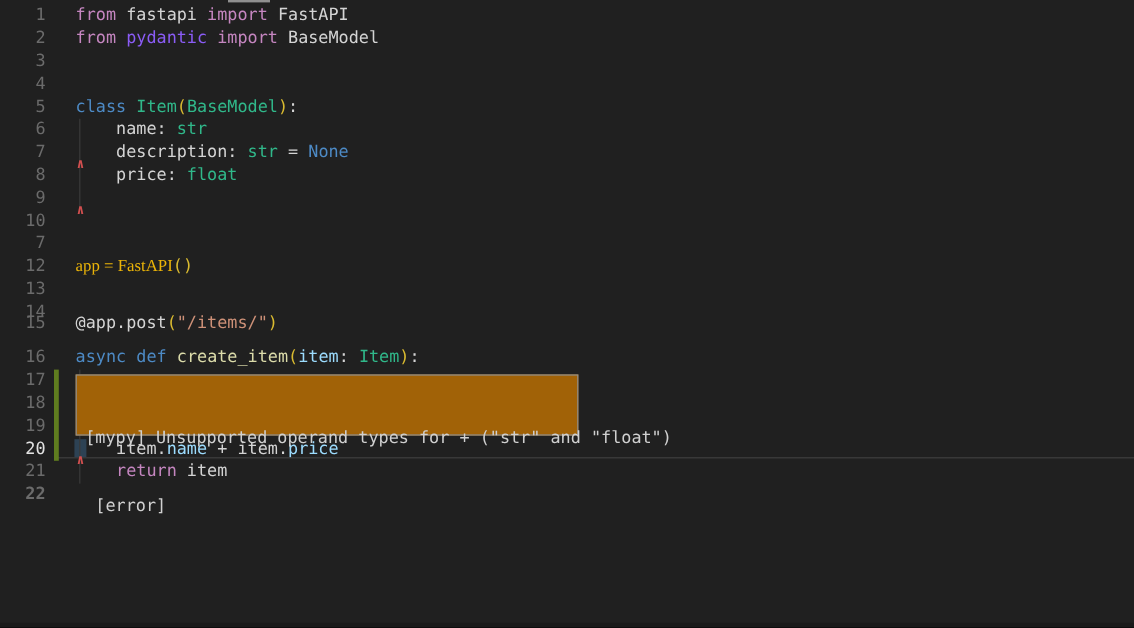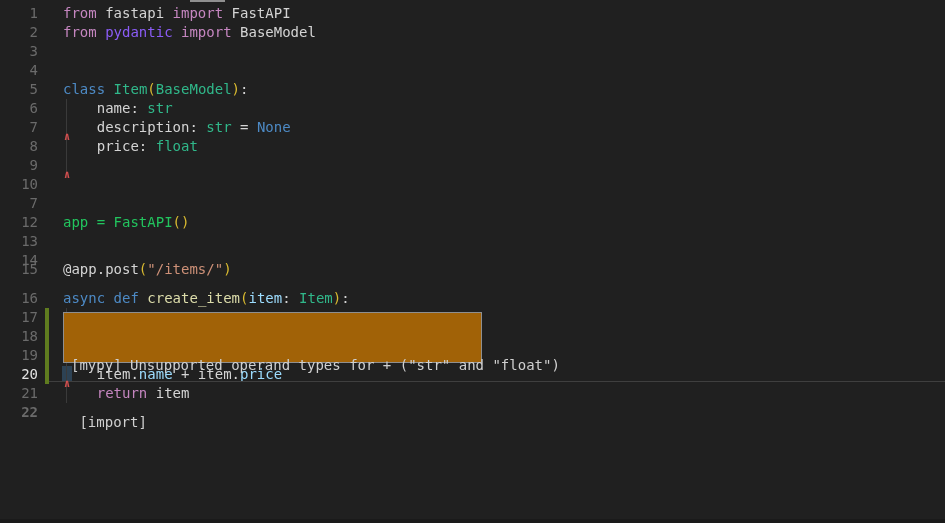--- a/index.html
+++ b/index.html
@@ -67,35 +67,35 @@
       <div class="row" style="top: 23px; width: 100%;"><span class="num">2</span><span class="code"><span style="color: rgb(197, 134, 192);">from</span><span style="color: #8b5cf6;"> pydantic </span><span style="color: rgb(197, 134, 192);">import</span><span style="color: rgb(212, 212, 212);"> BaseModel</span></span></div>
       <div class="row" style="top: 42px; width: 100%;"><span class="num">3</span><span class="code"></span></div>
       <div class="row" style="top: 61px; width: 100%;"><span class="num">4</span><span class="code"></span></div>
       <div class="row" style="top: 80px; width: 100%;"><span class="num">5</span><span class="code"><span style="color: rgb(77, 138, 197);">class</span><span style="color: rgb(212, 212, 212);"> </span><span style="color: rgb(48, 184, 138);">Item</span><span style="color: rgb(217, 186, 48);">(</span><span style="color: rgb(48, 184, 138);">BaseModel</span><span style="color: rgb(217, 186, 48);">)</span><span style="color: rgb(212, 212, 212);">:</span></span></div>
       <div class="row" style="top: 99px; width: 100%;"><span class="num">6</span><span class="code"><span style="color: rgb(212, 212, 212);">    name: </span><span style="color: rgb(48, 184, 138);">str</span></span></div>
       <div class="row" style="top: 118px; width: 100%;"><span class="num">7</span><span class="code"><span style="color: rgb(212, 212, 212);">    description: </span><span style="color: rgb(48, 184, 138);">str</span><span style="color: rgb(212, 212, 212);"> = </span><span style="color: rgb(77, 138, 197);">None</span></span></div>
       <div class="row" style="top: 137px; width: 100%;"><span class="num">8</span><span class="code"><span style="color: rgb(212, 212, 212);">    price: </span><span style="color: rgb(48, 184, 138);">float</span></span></div>
       <div class="row" style="top: 156px; width: 100%;"><span class="num">9</span></div>
       <div class="row" style="top: 175px; width: 100%;"><span class="num">10</span><span class="code"></span></div>
       <div class="row" style="top: 194px; width: 100%;"><span class="num">7</span><span class="code"></span></div>
-      <div class="row" style="top: 213px; width: 100%;"><span class="num">12</span><span class="code"><span style="color: #22c55e;">app = FastAPI</span><span style="color: rgb(217, 186, 48);">()</span></span></div>
+      <div class="row" style="top: 213px; width: 100%;"><span class="num">12</span><span class="code"><span style="color: #eab308; font-family: Liberation Serif, serif;">app = FastAPI</span><span style="color: rgb(217, 186, 48);">()</span></span></div>
       <div class="row" style="top: 232px; width: 100%;"><span class="num">13</span><span class="code"></span></div>
       <div class="row" style="top: 251px; width: 100%;"><span class="num">14</span><span class="code"></span></div>
       <div class="row" style="top: 260px; width: 100%;"><span class="num">15</span><span class="code"><span style="color: rgb(212, 212, 212); margin-top: 48px;">@app.post</span><span style="color: rgb(217, 186, 48);">(</span><span style="color: rgb(206, 145, 120);">"/items/"</span><span style="color: rgb(217, 186, 48);">)</span></span></div>
       <div class="row" style="top: 289px; width: 100%;"><span class="num">16</span><span class="code"><span style="color: rgb(77, 138, 197);">async</span><span style="color: rgb(212, 212, 212);"> </span><span style="color: rgb(77, 138, 197);">def</span><span style="color: rgb(212, 212, 212);"> </span><span style="color: rgb(220, 220, 170);">create_item</span><span style="color: rgb(217, 186, 48);">(</span><span style="color: rgb(156, 220, 254);">item</span><span style="color: rgb(212, 212, 212);">: </span><span style="color: rgb(48, 184, 138);">Item</span><span style="color: rgb(217, 186, 48);">)</span><span style="color: rgb(212, 212, 212);">:</span></span></div>
       <div class="row" style="top: 308px; width: 100%;"><span class="num">17</span><span class="code"></span></div>
       <div class="row" style="top: 327px; width: 100%;"><span class="num">18</span><span class="code"></span></div>
       <div class="row" style="top: 346px; width: 100%;"><span class="num">19</span><span class="code"></span></div>
       <div class="row" style="top: 365px; width: 100%; padding-left: 32px;"><span class="num active">20</span><span class="code"><span style="color: rgb(212, 212, 212);">    item.</span><span style="color: rgb(156, 220, 254);">name</span><span style="color: rgb(212, 212, 212);"> + item.</span><span style="color: rgb(156, 220, 254);">price</span></span></div>
       <div class="row" style="top: 384px; width: 100%;"><span class="num">21</span><span class="code"><span style="color: rgb(212, 212, 212);">    </span><span style="color: rgb(197, 134, 192);">return</span><span style="color: rgb(212, 212, 212);"> item</span></span></div>
       <div class="row" style="top: 403px; width: 100%; font-weight: bold;"><span class="num">22</span><span class="code"></span></div>
       <span class="caret" style="left: 62px; top: 131px;">∧</span>
       <span class="caret" style="left: 62px; top: 169px;">∧</span>
       <span class="caret" style="left: 62px; top: 378px;">∧</span>
     </div>
 
   <div class="tooltip">
     <div>[mypy] Unsupported operand types for + ("str" and "float")</div>
-    <div> [import]</div>
+    <div> [error]</div>
   </div>
 
   <div class="bottom-strip"></div>
 </div>
 
 </body></html>

